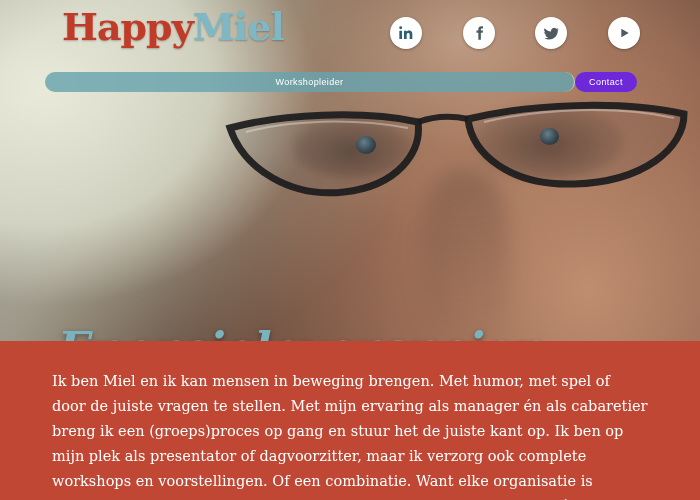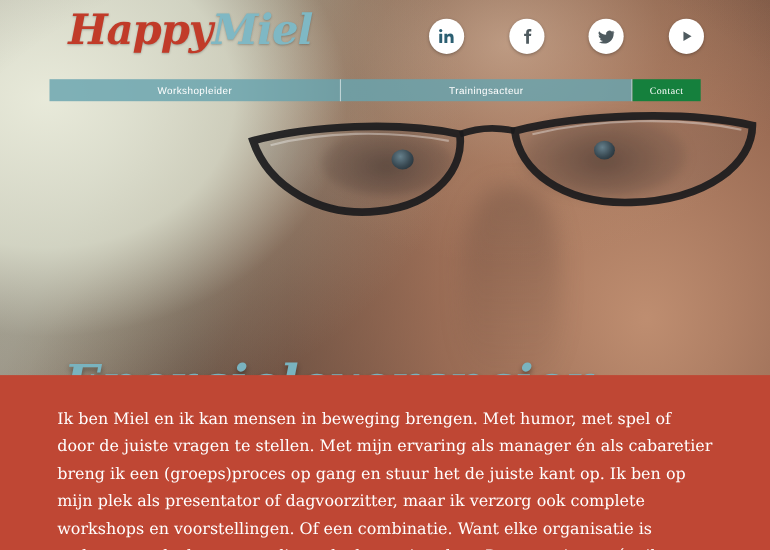--- a/index.html
+++ b/index.html
@@ -96,21 +96,20 @@
     position: absolute;
     inset: 0;
     background: radial-gradient(ellipse 110% 100% at 50% 45%, rgba(0,0,0,0) 55%, rgba(40,28,24,0.30) 100%);
   }
 
   
   .logo {
     position: absolute;
     left: 62px; top: 8px;
     font-family: "DejaVu Serif", serif;
-    font-style: italic;
     font-weight: bold;
     font-size: 38px;
     letter-spacing: -1px;
     line-height: 1;
     white-space: nowrap;
     text-shadow: 0 1px 2px rgba(0,0,0,0.25);
   }
   .logo .happy { color: #c13b29; }
   .logo .miel  { color: #7fb8c4; }
 
@@ -150,26 +149,26 @@
     flex: 1 1 auto;
     background: rgba(104,163,175,0.82);
     color: #ffffff;
     display: flex;
     align-items: center;
     justify-content: center;
     border-right: 1px solid rgba(255,255,255,0.55);
     cursor: pointer;
     text-transform: none;
     white-space: nowrap;
+    border-radius: 10px;
   }
   .nav-item:last-child { border-right: none; }
   .nav-item.active {
-    background: #15803d;
+    background: #6d28d9;
     flex: 0 0 62px;
-    font-family: Liberation Serif, serif;
   }
 
   
   .headline {
     position: absolute;
     left: 58px;
     top: 296px;
     font-family: "DejaVu Serif", serif;
     font-style: italic;
     font-size: 45px;
@@ -257,21 +256,20 @@
     <div class="social-btn">
       <svg width="16" height="16" viewBox="0 0 24 24" fill="#4e5a5f" aria-hidden="true">
         <path d="M8 5.5v13l11-6.5z"></path>
       </svg>
 
     </div>
   </div>
 
   <nav class="navbar">
     <div class="nav-item">Workshopleider</div>
-    <div class="nav-item">Trainingsacteur</div>
     <div class="nav-item active">Contact</div>
   </nav>
 
   <h1 class="headline">Energieleverancier</h1>
 
   <section class="intro-panel">
     <p class="intro-text">Ik ben Miel en ik kan mensen in beweging brengen. Met humor, met spel of door de juiste vragen te stellen. Met mijn ervaring als manager én als cabaretier breng ik een (groeps)proces op gang en stuur het de juiste kant op. Ik ben op mijn plek als presentator of dagvoorzitter, maar ik verzorg ook complete workshops en voorstellingen. Of een combinatie. Want elke organisatie is anders, net als de mensen die er deel van uitmaken. De vraag is wat ú wilt.</p>
   </section>
 
 </div>

